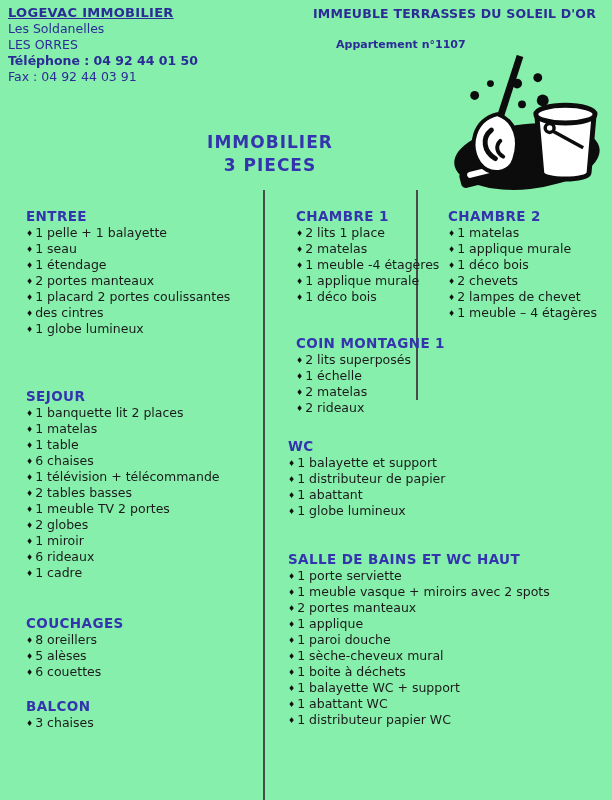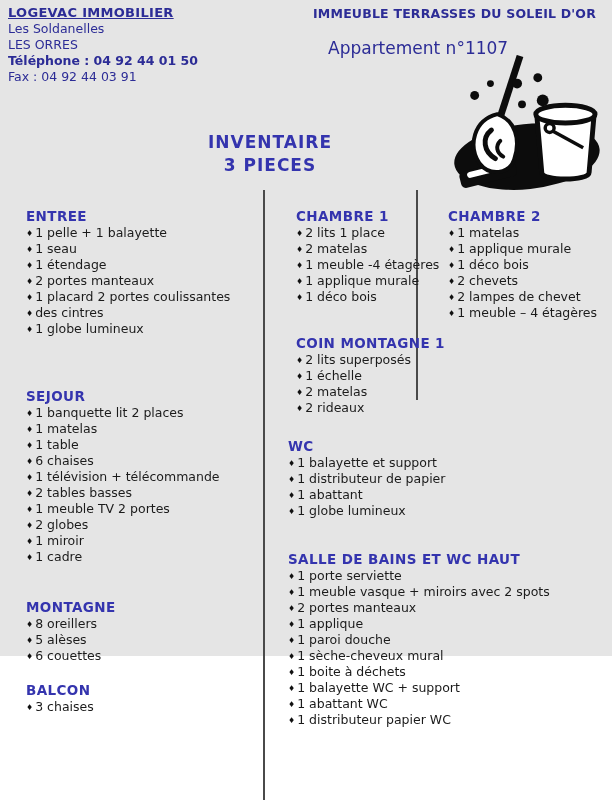--- a/index.html
+++ b/index.html
@@ -1,28 +1,28 @@
 <!DOCTYPE html>
 <html><head>
 <meta charset="utf-8">
 <style>
   html,body{margin:0;padding:0;}
   body{
     width:612px;height:800px;background:#ffffff;position:relative;
     font-family:"DejaVu Sans", sans-serif;
     color:#1b1b1b;overflow:hidden;
   }
-  .page{position:absolute;inset:0;width:612px;height:656px;background:#e5e5e5;}
+  .page{position:absolute;inset:0;width:612px;height:800px;background:#86efac;}
 
   
   .agency{position:absolute;left:8px;top:5px;line-height:16px;font-size:12.5px;color:#2c2c96;}
   .agency .name{font-weight:bold;text-decoration:underline;font-size:13px;letter-spacing:.3px;}
   .agency .bold{font-weight:bold;}
   .building{position:absolute;left:313px;top:6px;font-size:12.5px;font-weight:bold;color:#2c2c96;letter-spacing:.2px;}
-  .apartment{position:absolute;left:328px;top:38px;font-size:17px;font-weight:normal;color:#2c2c96;}
+  .apartment{position:absolute;left:336px;top:38px;font-size:11px;font-weight:bold;color:#2c2c96;}
 
   
   .notice{position:absolute;left:0;top:84px;width:540px;text-align:center;
     color:#b2451c;font-style:italic;font-weight:600;font-size:13px;line-height:21px;}
   .notice span{text-decoration:underline;}
 
   
   .doc-title{position:absolute;left:0;top:131px;width:540px;text-align:center;
     color:#3434ae;font-weight:bold;font-size:17px;line-height:23px;letter-spacing:1px;}
 
@@ -84,21 +84,21 @@
 
     <circle cx="31" cy="41" r="4.5" fill="#0c0c0c"></circle>
     <circle cx="47" cy="29" r="3.5" fill="#0c0c0c"></circle>
     <circle cx="74" cy="29" r="5" fill="#0c0c0c"></circle>
     <circle cx="79" cy="50" r="4" fill="#0c0c0c"></circle>
     <circle cx="100" cy="46" r="6" fill="#0c0c0c"></circle>
     <circle cx="95" cy="23" r="4.5" fill="#0c0c0c"></circle>
   </svg>
 
   <div class="doc-title">
-    <div>INVENTAIRE</div>
+    <div>IMMOBILIER</div>
     <div>3 PIECES</div>
   </div>
 
   <div class="divider left"></div>
   <div class="divider right"></div>
 
   <div class="col col0">
       <div class="section">
         <div class="sec-header">ENTREE</div>
         <div class="item"><span class="blt">♦</span>1 pelle + 1 balayette</div>
@@ -113,24 +113,25 @@
         <div class="sec-header">SEJOUR</div>
         <div class="item"><span class="blt">♦</span>1 banquette lit 2 places</div>
         <div class="item"><span class="blt">♦</span>1 matelas</div>
         <div class="item"><span class="blt">♦</span>1 table</div>
         <div class="item"><span class="blt">♦</span>6 chaises</div>
         <div class="item"><span class="blt">♦</span>1 télévision + télécommande</div>
         <div class="item"><span class="blt">♦</span>2 tables basses</div>
         <div class="item"><span class="blt">♦</span>1 meuble TV 2 portes</div>
         <div class="item"><span class="blt">♦</span>2 globes</div>
         <div class="item"><span class="blt">♦</span>1 miroir</div>
+        <div class="item"><span class="blt">♦</span>6 rideaux</div>
         <div class="item"><span class="blt">♦</span>1 cadre</div>
       </div>
       <div class="section" style="margin-top: 34px;">
-        <div class="sec-header">MONTAGNE</div>
+        <div class="sec-header">COUCHAGES</div>
         <div class="item"><span class="blt">♦</span>8 oreillers</div>
         <div class="item"><span class="blt">♦</span>5 alèses</div>
         <div class="item"><span class="blt">♦</span>6 couettes</div>
       </div>
       <div class="section" style="margin-top: 15px;">
         <div class="sec-header">BALCON</div>
         <div class="item"><span class="blt">♦</span>3 chaises</div>
       </div>
     </div>
   <div class="col col1">

